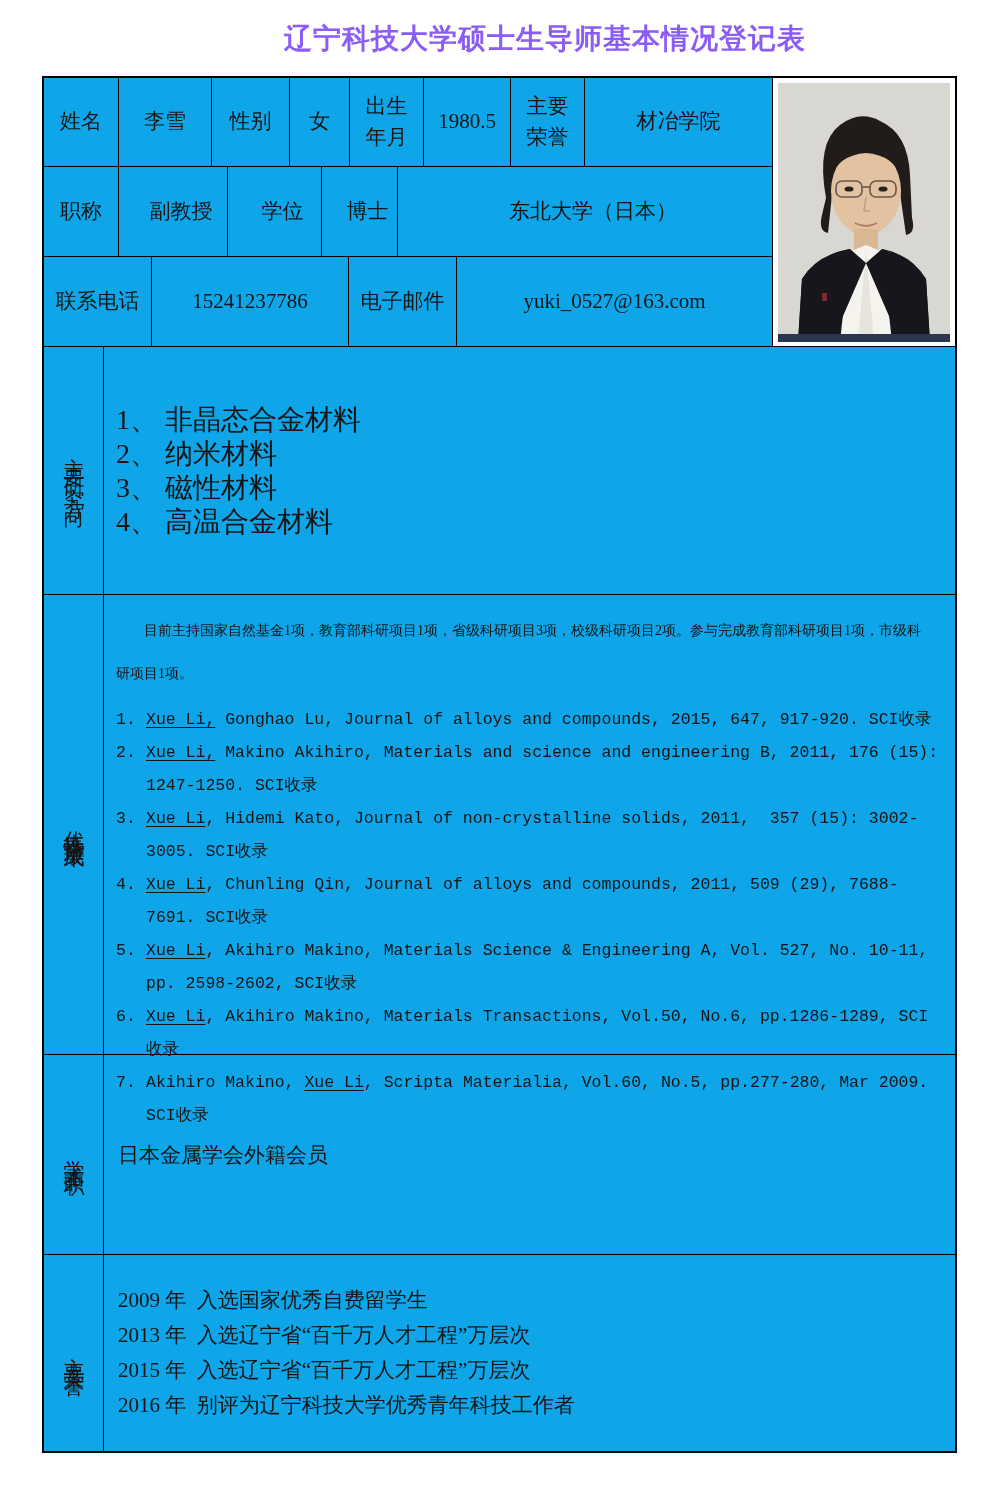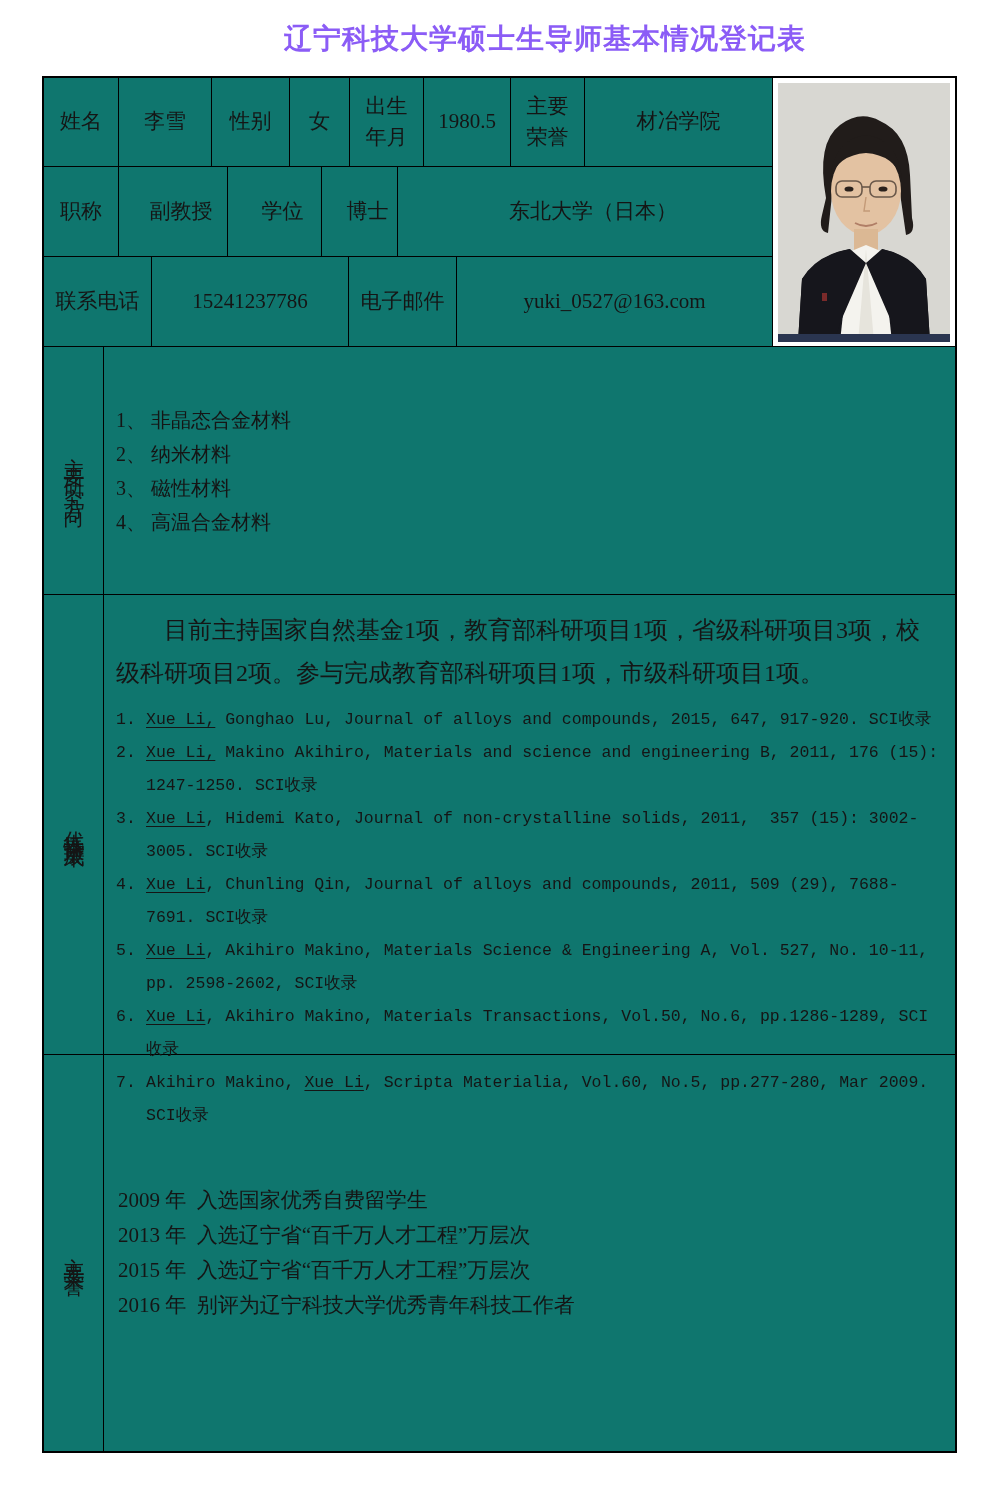--- a/index.html
+++ b/index.html
@@ -10,21 +10,21 @@
   }
   .doc-title {
     position:absolute; top:20px; left:0; width:100%;
     text-align:center; font-size:28px; font-weight:bold; letter-spacing:1px;
     color:#8b5cf6;
     margin-left:45px;
   }
   .form {
     position:absolute; left:42px; top:76px; width:915px; height:1377px;
     border:2.5px solid #000; box-sizing:border-box;
-    display:flex; flex-direction:column; background:#0f766e;
+    display:flex; flex-direction:column; background:#0ea5e9;
   }
   
   .top { display:flex; height:269px; border-bottom:1.5px solid #000; box-sizing:border-box; flex:none; }
   .top-left { width:729px; flex:none; display:flex; flex-direction:column; }
   .trow { display:flex; box-sizing:border-box; border-bottom:1.5px solid #000; }
   .trow1 { height:89px; }
   .trow2 { height:90px;gap:16px; }
   .trow3 { height:87.5px; border-bottom:none; flex:1; }
   .cell {
     box-sizing:border-box; border-right:1.5px solid #000;
@@ -52,25 +52,25 @@
   .vlabel {
     writing-mode:vertical-rl; text-orientation:upright;
     font-size:21px; line-height:1;
   }
   .ls-big { letter-spacing:10px; }
   .ls-mid { letter-spacing:6px; }
   .ls-sm  { letter-spacing:3px; }
   .sec-content { flex:1; box-sizing:border-box; min-width:0; }
   .research-content {
     display:flex; flex-direction:column; justify-content:center;
-    padding-left:12px; font-size:20px; line-height:34px; white-space:pre-wrap;
+    padding-left:12px; font-size:28px; line-height:34px; white-space:pre-wrap;
   }
   .ach-content { padding:14px 12px 0 12px; }
   .intro {
-    margin:0 10px 8px 0; font-size:24px; line-height:43px;
+    margin:0 10px 8px 0; font-size:14px; line-height:43px;
     text-indent:2em; white-space:normal;
   }
   .pubs {
     list-style:none; margin:0; padding:0;
     font-family:"Liberation Mono","DejaVu Sans Mono",monospace;
     font-size:16.5px; line-height:33px;
   }
   .pub { display:flex; }
   .pub-num { width:30px; flex:none; }
   .pub-text { flex:1; white-space:pre-wrap; word-break:break-word; }
@@ -214,20 +214,29 @@
           </li>
 
           <li class="pub">
             <span class="pub-num">7.</span>
             <span class="pub-text"><span>Akihiro Makino, </span><span class="u">Xue Li</span><span>, Scripta Materialia, Vol.60, No.5, pp.277-280, Mar 2009. SCI收录</span></span>
           </li>
         </ol>
     </div>
   </div>
 
+  <div class="section sec-member">
+    <div class="vlabel-cell">
+      <div class="vlabel ls-mid">学术兼职</div>
+    </div>
+    <div class="sec-content member-content">
+
+        <div class="member-item">日本金属学会外籍会员</div>
+      </div>
+  </div>
 
   <div class="section sec-honor">
     <div class="vlabel-cell">
       <div class="vlabel ls-mid">主要荣誉</div>
     </div>
     <div class="sec-content honor-content">
       
     
         <div class="honor-item">2009 年  入选国家优秀自费留学生</div>
       

